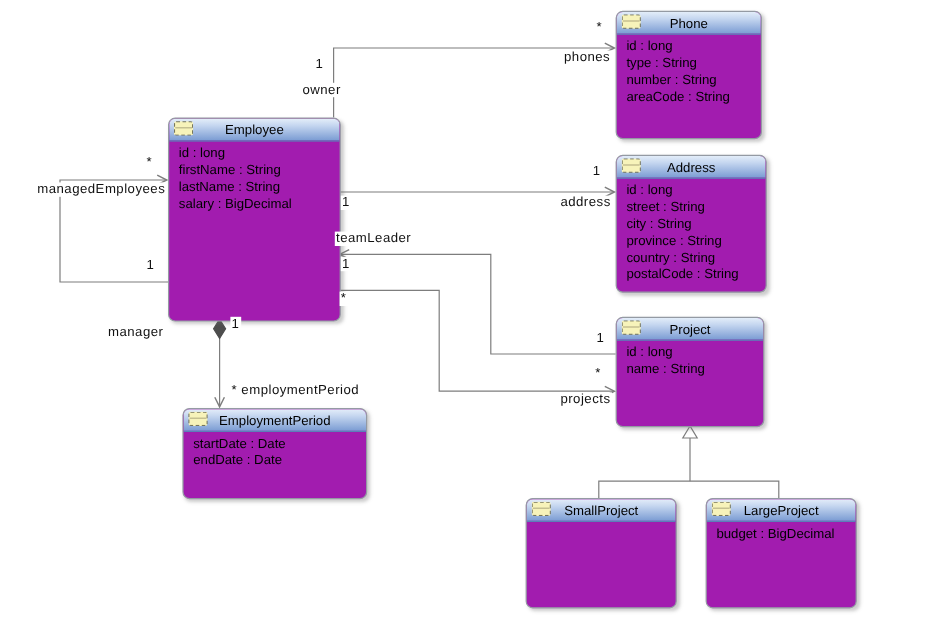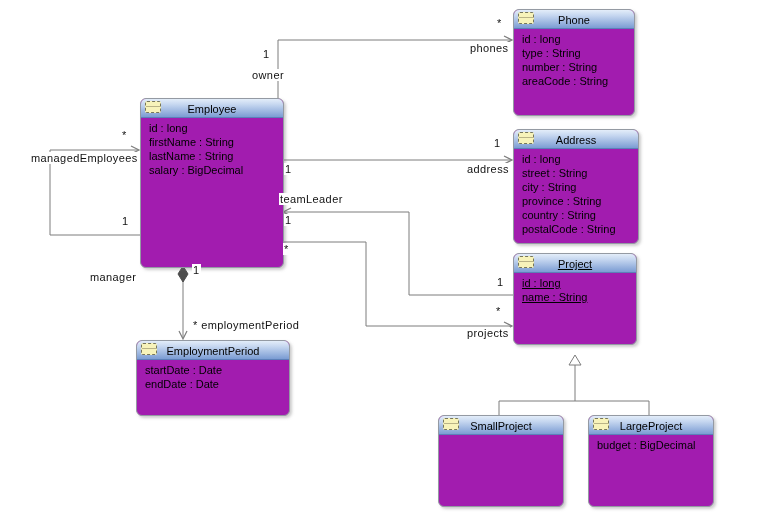--- a/index.html
+++ b/index.html
@@ -72,22 +72,22 @@
     letter-spacing: 0.4px;
     background: #ffffff;
     padding: 0 1px;
     white-space: nowrap;
   }
 
   
   #box-phone       { left: 513px; top: 9px;   width: 120px; height: 105px; }
   #box-employee    { left: 140px; top: 98px;  width: 142px; height: 168px; }
   #box-address     { left: 513px; top: 129px; width: 124px; height: 113px; }
-  #box-project     { left: 513px; top: 253px; width: 122px; height: 90px; text-decoration: underline; }
-  #box-employment  { left: 136px; top: 340px; width: 152px; height: 74px; }
+  #box-project     { left: 513px; top: 264px; width: 122px; height: 90px; }
+  #box-employment  { left: 152px; top: 340px; width: 152px; height: 74px; }
   #box-small       { left: 438px; top: 415px; width: 124px; height: 90px; }
   #box-large       { left: 588px; top: 415px; width: 124px; height: 90px; }
 
   
   #lbl-phones-mult        { left: 496px; top: 17px; }
   #lbl-phones-role        { left: 469px; top: 42px; }
   #lbl-owner-mult         { left: 262px; top: 48px; }
   #lbl-owner-role         { left: 251px; top: 69px; }
   #lbl-managed-mult       { left: 121px; top: 129px; }
   #lbl-managed-role       { left: 30px;  top: 152px; }

